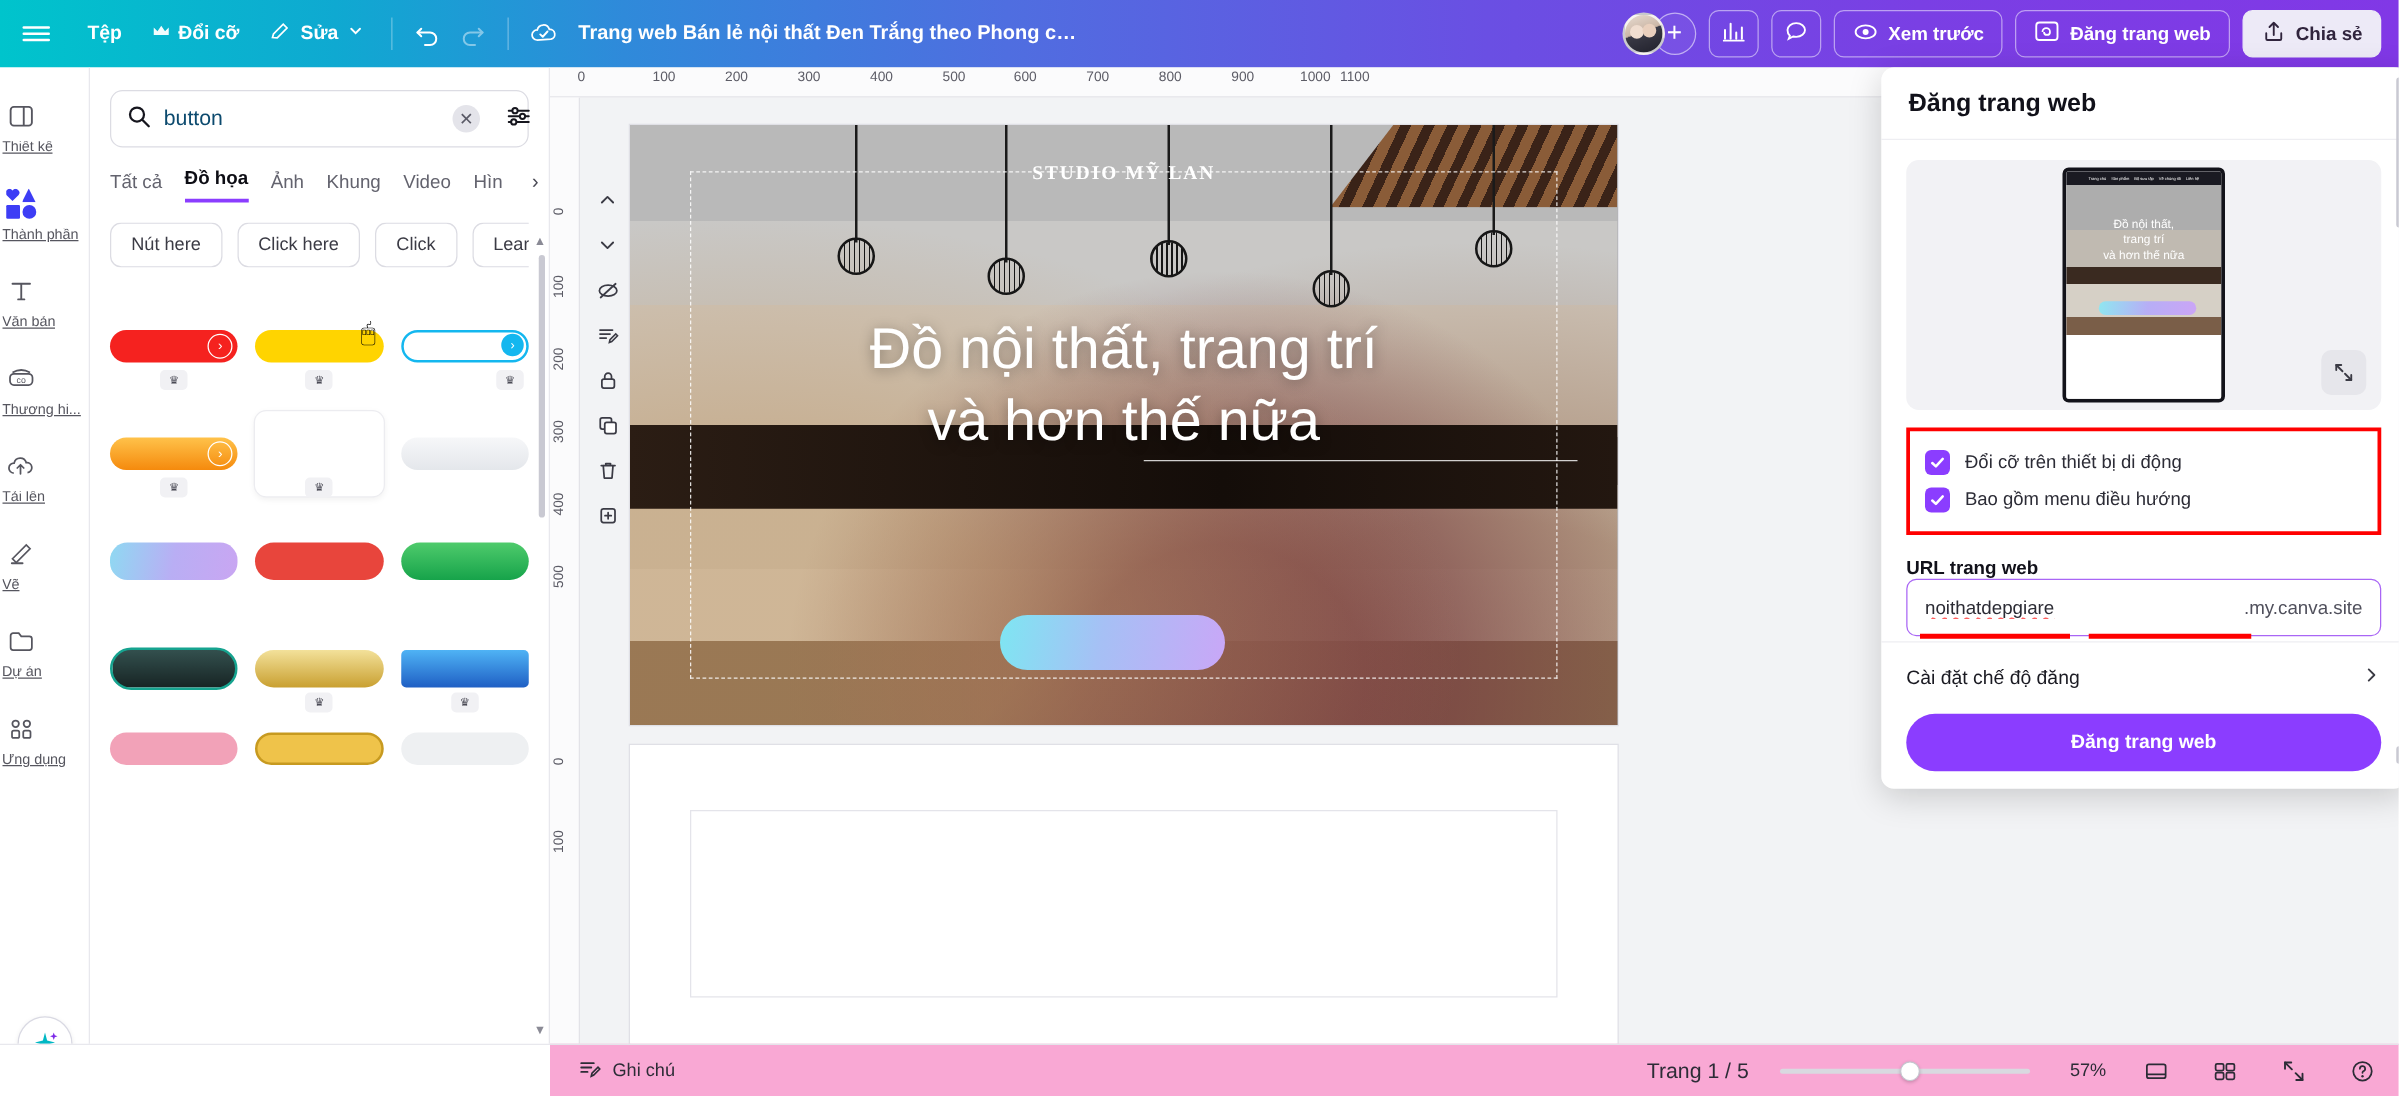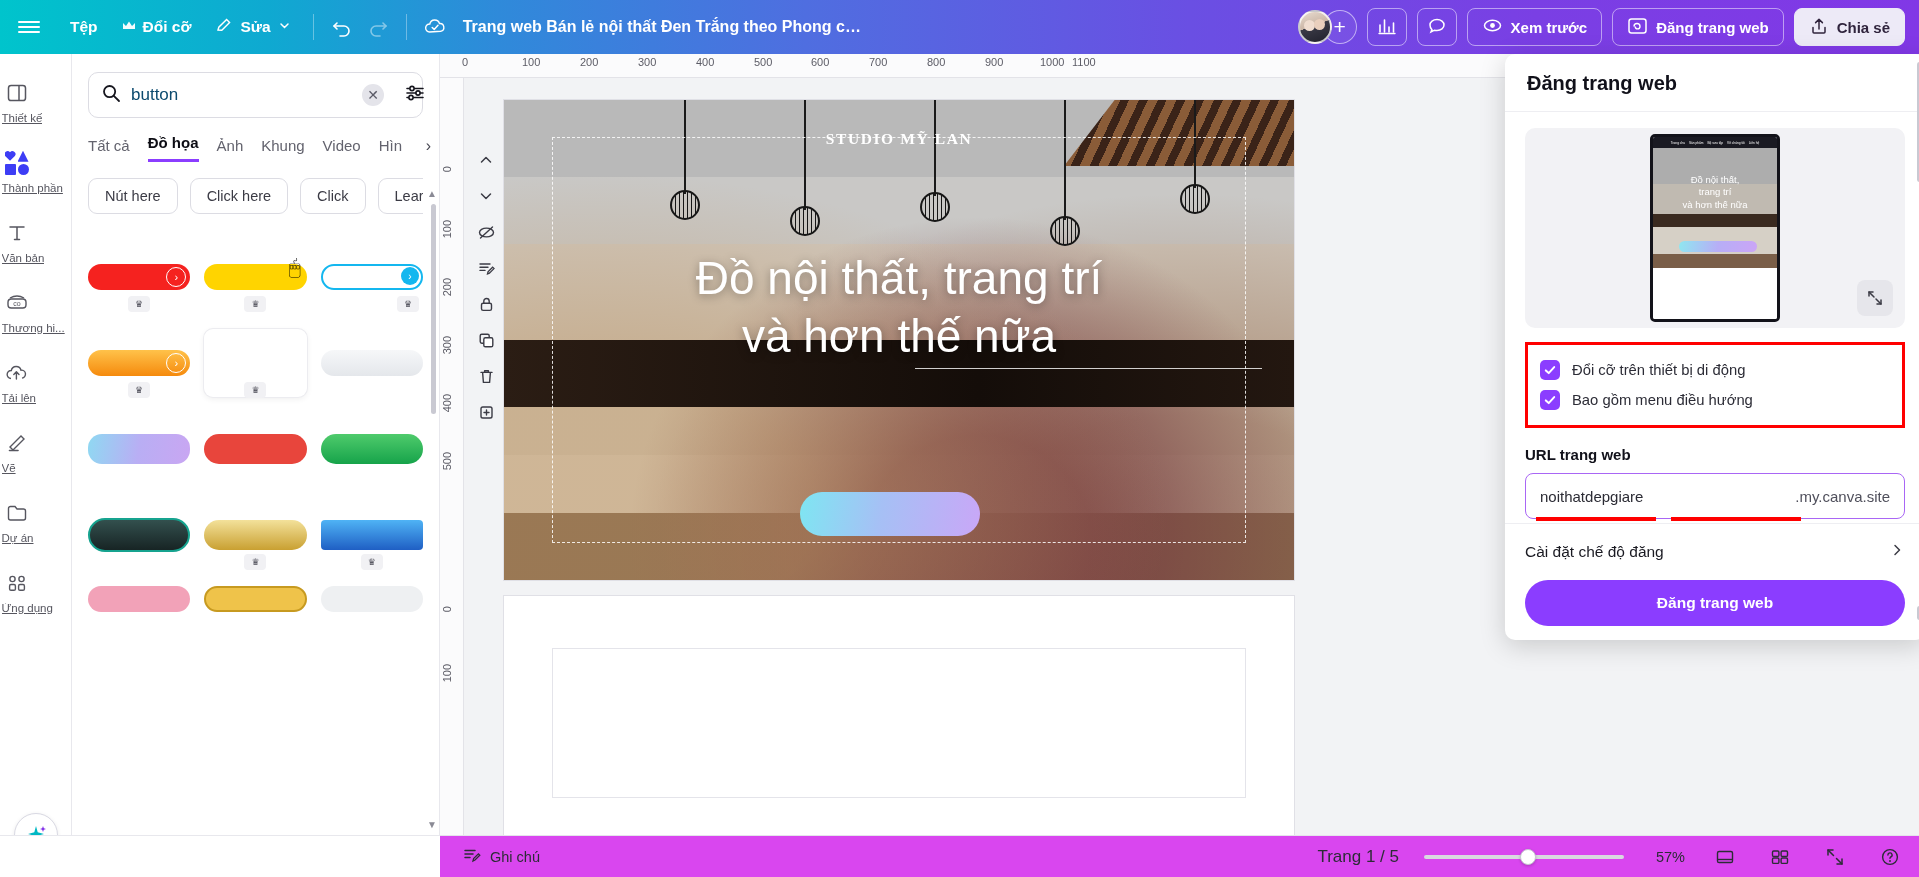--- a/index.html
+++ b/index.html
@@ -173,37 +173,37 @@
   .device .dev-rest{height:54px;background:#fff;}
   .expand-btn{position:absolute;right:12px;bottom:12px;width:36px;height:36px;border-radius:8px;
     background:#e6e6eb;display:flex;align-items:center;justify-content:center;cursor:pointer;color:#3b3b45;}
   .checks{margin-top:14px;border:3px solid #ff0000;padding:10px 12px;}
   .chkrow{display:flex;align-items:center;gap:12px;padding:5px 0;cursor:pointer;}
   .chkbox{width:20px;height:20px;border-radius:5px;background:#8b3dff;display:flex;align-items:center;
     justify-content:center;flex:none;}
   .chkbox svg{display:block;}
   .chklabel{font-size:14.8px;color:#2c2c36;}
   .url-label{margin-top:18px;font-size:15px;font-weight:700;color:#11111a;}
-  .url-field{margin-top:10px;height:46px;border:1.4px solid #a966f5;border-radius:8px;display:flex;
+  .url-field{height:46px;border:1.4px solid #a966f5;border-radius:8px;display:flex;
     align-items:center;padding:0 14px;position:relative;}
   .url-field input{flex:1;border:none;outline:none;font-size:15px;color:#2b2b34;background:transparent;
     font-family:inherit;text-decoration:underline wavy #ff2b2b;text-underline-offset:3px;}
   .url-suffix{font-size:15px;color:#50505c;}
   .url-underline{position:absolute;left:10px;bottom:-3px;width:120px;height:4px;background:#ff0000;}
   .url-underline2{position:absolute;left:145px;bottom:-3px;width:130px;height:4px;background:#ff0000;}
   .settings-row{margin-top:4px;border-top:1px solid #eeeef2;padding:18px 20px 8px 20px;display:flex;
     align-items:center;justify-content:space-between;cursor:pointer;}
   .settings-row .txt{font-size:15.5px;color:#1a1a22;}
   .publish-btn{margin:10px 20px 0 20px;height:46px;border-radius:23px;background:#8b3dff;color:#fff;
     display:flex;align-items:center;justify-content:center;font-size:15.5px;font-weight:700;cursor:pointer;}
   .pub-scroll{position:absolute;right:3px;top:8px;width:5px;height:120px;background:#c9c9d2;border-radius:3px;}
   .pub-scroll-b{position:absolute;right:3px;bottom:20px;width:5px;height:14px;background:#c9c9d2;border-radius:3px;}
 
   
-  .bottombar{position:absolute;left:440px;bottom:0;right:0;height:42px;background:#d946ef;
+  .bottombar{position:absolute;left:440px;bottom:0;right:0;height:42px;background:#f9a8d4;
     border-top:1px solid #e4e4ea;display:flex;align-items:center;padding:0 14px;gap:25px;z-index:8;}
   .notes{display:flex;align-items:center;gap:8px;font-size:14.5px;color:#2c2c36;cursor:pointer;
     padding:5px 8px;border-radius:6px;}
   .bb-spacer{flex:1;}
   .pagecount{font-size:17px;color:#2c2c36;cursor:pointer;}
   .slider{width:200px;height:4px;border-radius:2px;background:#d9d9e0;position:relative;cursor:pointer;}
   .slider .knob{position:absolute;left:96px;top:-6px;width:16px;height:16px;border-radius:50%;
     background:#fff;border:1px solid #c5c5cf;box-shadow:0 1px 3px rgba(0,0,0,.2);}
   .zoomval{font-size:14.5px;color:#2c2c36;min-width:36px;text-align:right;}
   .bb-ico{width:30px;height:30px;border-radius:6px;display:flex;align-items:center;justify-content:center;

